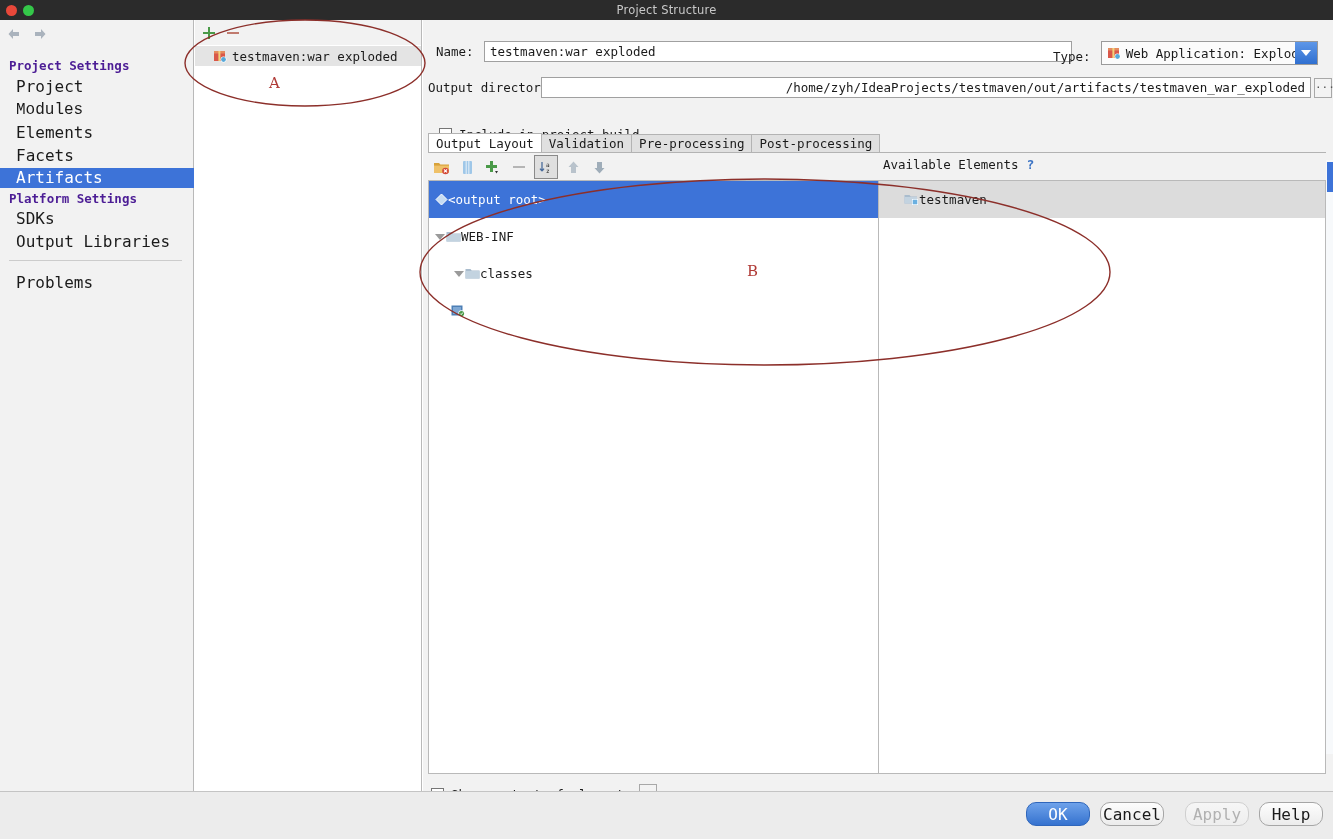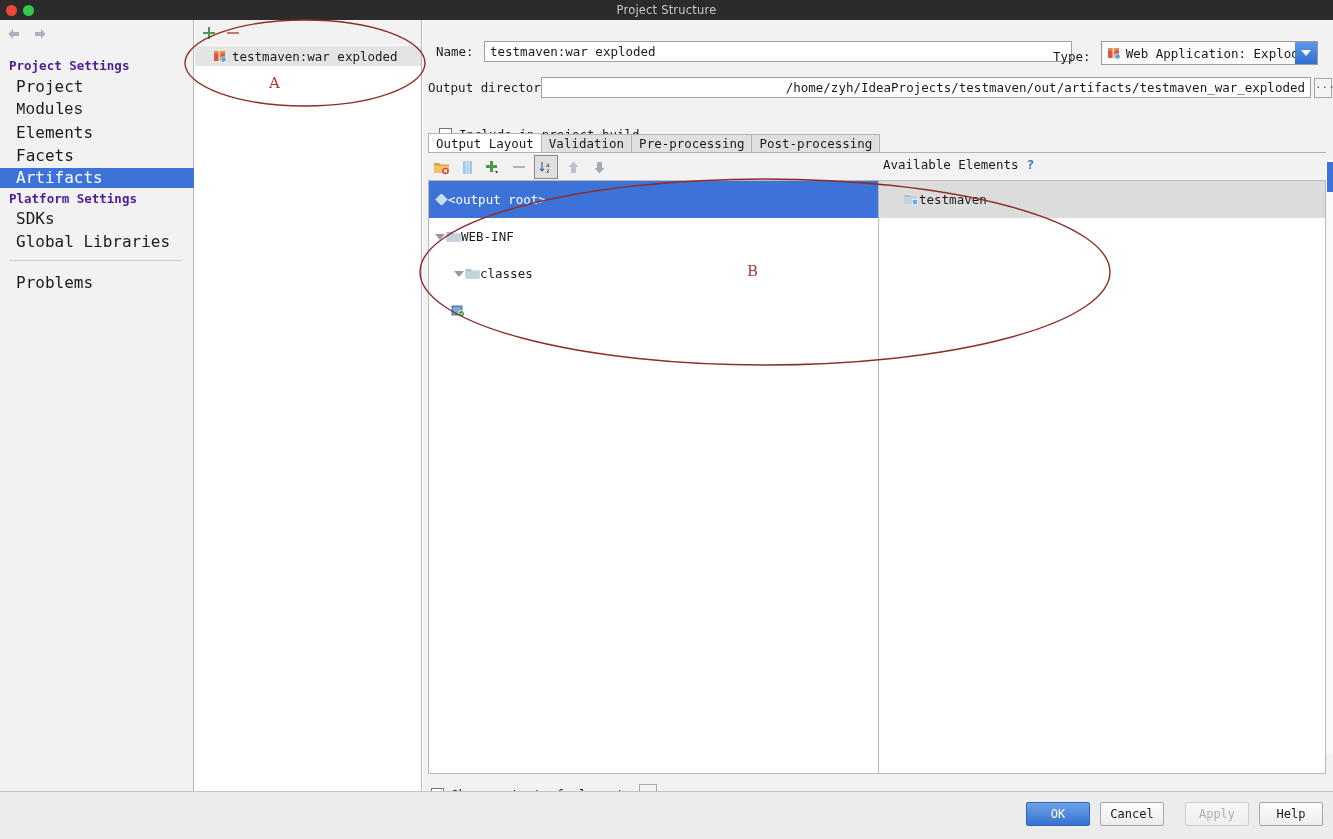--- a/index.html
+++ b/index.html
@@ -329,23 +329,23 @@
   }
   .footer-btns {
     position: absolute;
     right: 10px; top: 10px;
     display: flex;
     gap: 10px;
   }
   .btn {
     width: 64px; height: 24px;
     border: 1px solid #a6a6a6;
-    border-radius: 2px;
+    border-radius: 10px;
     background: linear-gradient(#fdfdfd, #ececec);
-    font-size: 12px;
+    font-size: 16px;
     color: #1a1a1a;
     display: flex;
     align-items: center;
     justify-content: center;
     box-sizing: border-box;
     font-family: "DejaVu Sans Mono", "Liberation Mono", monospace;
   }
   .btn.primary {
     background: linear-gradient(#6ea2ea, #3572cf);
     border-color: #2f66bb;
@@ -409,21 +409,21 @@
 
   <div class="side-group" style="top:38px;">Project Settings</div>
   <div class="side-item" style="top:57px;">Project</div>
   <div class="side-item" style="top:80px;font-family:Liberation Mono, monospace;">Modules</div>
   <div class="side-item" style="top:103px;">Elements</div>
   <div class="side-item" style="top:126px;">Facets</div>
   <div class="side-item selected" style="top:148px;">Artifacts</div>
 
   <div class="side-group" style="top:171px;">Platform Settings</div>
   <div class="side-item" style="top:189px;">SDKs</div>
-  <div class="side-item" style="top:212px;">Global Libraries</div>
+  <div class="side-item" style="top:212px;">Output Libraries</div>
 
   <div class="side-sep" style="top:240px;"></div>
   <div class="side-item" style="top:253px;">Problems</div>
 </div>
 
 <div class="artifact-panel">
   <div class="artifact-toolbar">
     <svg class="tb-plus" viewBox="0 0 14 14">
       <path d="M6 1 H8 V6 H13 V8 H8 V13 H6 V8 H1 V6 H6 Z" fill="#4a9a48"></path>
     </svg>

